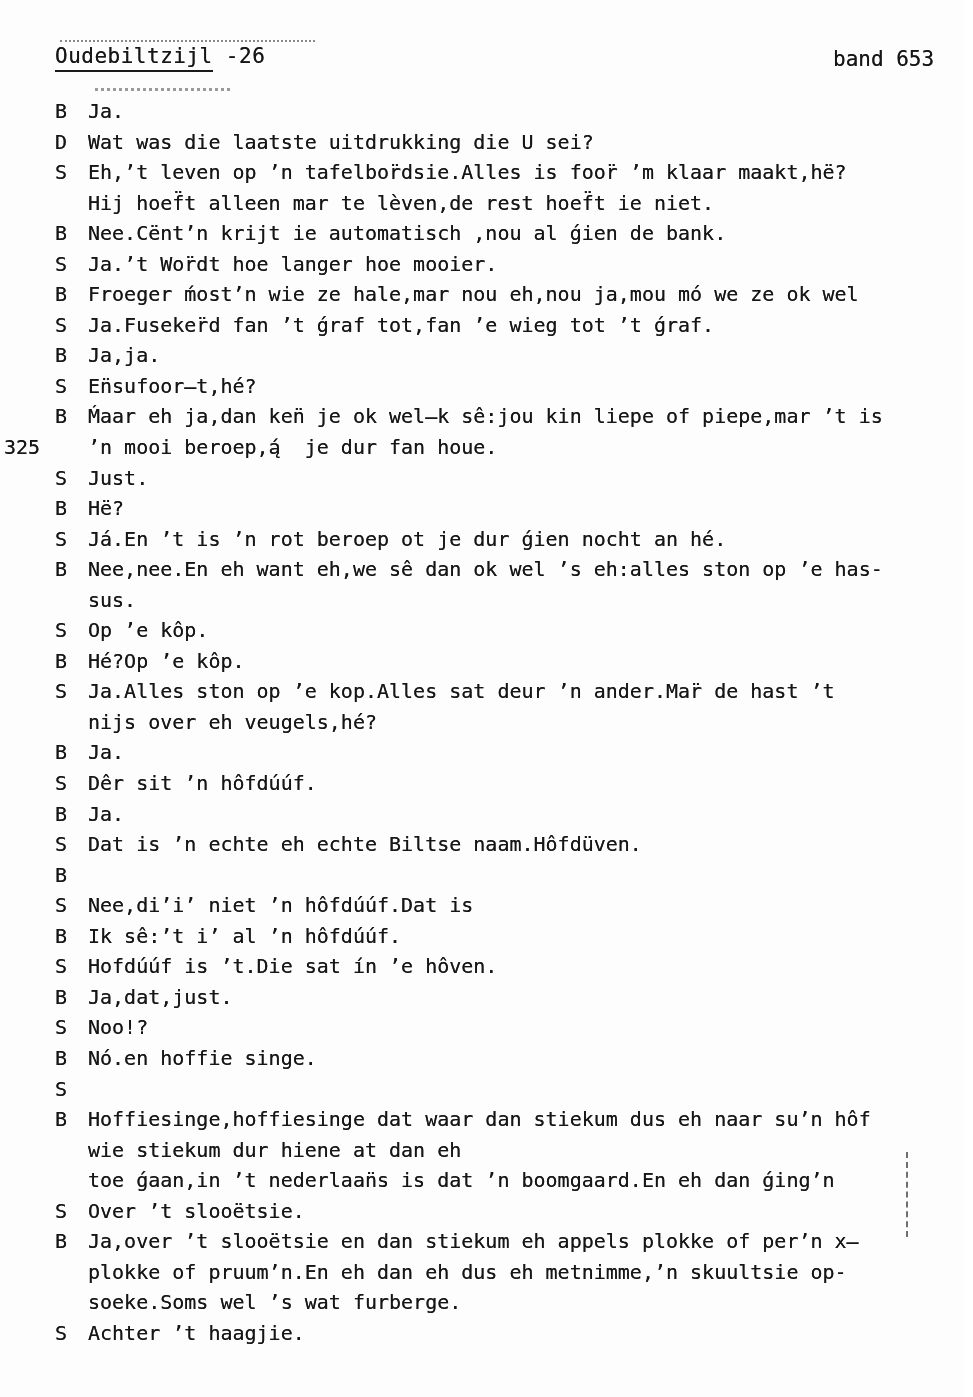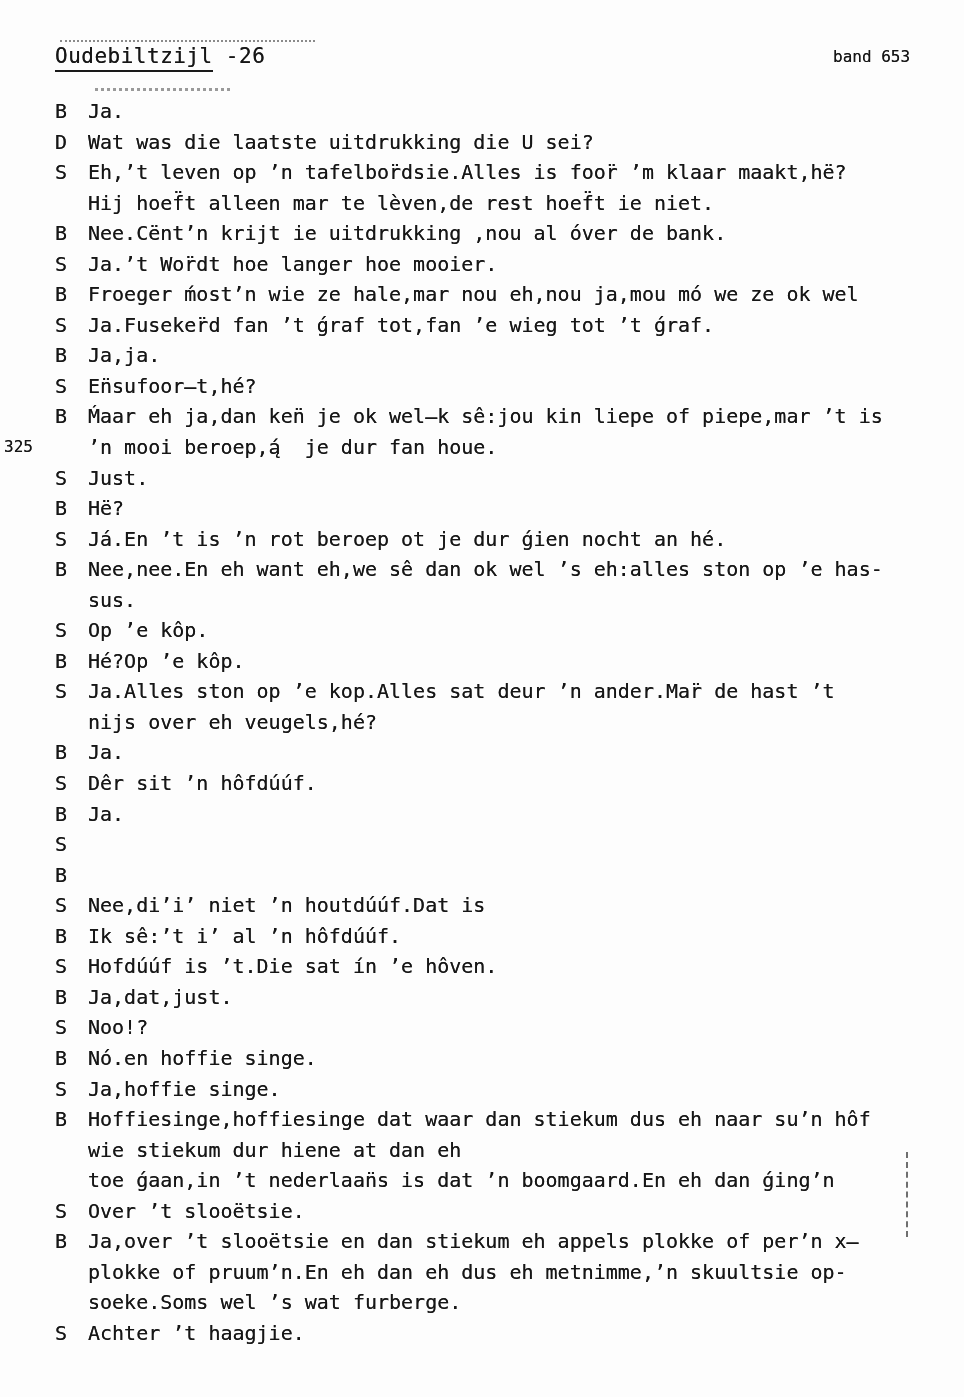--- a/index.html
+++ b/index.html
@@ -43,21 +43,21 @@
     left: 95px;
     top: 88px;
     width: 135px;
     height: 0;
     border-top: 3px dotted #9a9a9a;
   }
   .band-label {
     position: absolute;
     left: 833px;
     top: 47px;
-    font-size: 16px;
+    font-size: 21px;
     white-space: nowrap;
   }
   
   .transcript {
     position: absolute;
     left: 55px;
     top: 96px;
     width: 880px;
   }
   .line {
@@ -73,21 +73,21 @@
     flex: 0 0 33px;
     width: 33px;
   }
   .txt {
     white-space: pre;
   }
   .num {
     position: absolute;
     left: -51px;
     top: 0;
-    font-size: 16px;
+    font-size: 20px;
   }
   
   .margin-dash {
     position: absolute;
     left: 906px;
     top: 1152px;
     height: 85px;
     width: 0;
     border-left: 2px dashed #6f6f6f;
   }
@@ -105,49 +105,49 @@
 
   <div class="artifact-under"></div>
 
   <div class="band-label">band 653</div>
 
   <div class="transcript">
       <div class="line"><span class="spk">B</span><span class="txt">Ja.</span></div>
       <div class="line"><span class="spk">D</span><span class="txt">Wat was die laatste uitdrukking die U sei?</span></div>
       <div class="line"><span class="spk">S</span><span class="txt">Eh,’t leven op ’n tafelbor̈dsie.Alles is foor̈ ’m klaar maakt,hë?</span></div>
       <div class="line"><span class="spk"></span><span class="txt">Hij hoef̈t alleen mar te lèven,de rest hoef̈t ie niet.</span></div>
-      <div class="line"><span class="spk">B</span><span class="txt">Nee.Cënt’n krijt ie uitdrukking ,nou al óver de bank.</span></div>
+      <div class="line"><span class="spk">B</span><span class="txt">Nee.Cënt’n krijt ie automatisch ,nou al ǵien de bank.</span></div>
       <div class="line"><span class="spk">S</span><span class="txt">Ja.’t Wor̈dt hoe langer hoe mooier.</span></div>
       <div class="line"><span class="spk">B</span><span class="txt">Froeger ḿost’n wie ze hale,mar nou eh,nou ja,mou mó we ze ok wel</span></div>
       <div class="line"><span class="spk">S</span><span class="txt">Ja.Fuseker̈d fan ’t ǵraf tot,fan ’e wieg tot ’t ǵraf.</span></div>
       <div class="line"><span class="spk">B</span><span class="txt">Ja,ja.</span></div>
       <div class="line"><span class="spk">S</span><span class="txt">En̈sufoor̶t,hé?</span></div>
       <div class="line"><span class="spk">B</span><span class="txt">Ḿaar eh ja,dan ken̈ je ok wel̶k sê:jou kin liepe of piepe,mar ’t is</span></div>
       <div class="line"><span class="num">325</span><span class="spk"></span><span class="txt">’n mooi beroep,ą́  je dur fan houe.</span></div>
       <div class="line"><span class="spk">S</span><span class="txt">Just.</span></div>
       <div class="line"><span class="spk">B</span><span class="txt">Hë?</span></div>
       <div class="line"><span class="spk">S</span><span class="txt">Já.En ’t is ’n rot beroep ot je dur ǵien nocht an hé.</span></div>
       <div class="line"><span class="spk">B</span><span class="txt">Nee,nee.En eh want eh,we sê dan ok wel ’s eh:alles ston op ’e has-</span></div>
       <div class="line"><span class="spk"></span><span class="txt">sus.</span></div>
       <div class="line"><span class="spk">S</span><span class="txt">Op ’e kôp.</span></div>
       <div class="line"><span class="spk">B</span><span class="txt">Hé?Op ’e kôp.</span></div>
       <div class="line"><span class="spk">S</span><span class="txt">Ja.Alles ston op ’e kop.Alles sat deur ’n ander.Mar̈ de hast ’t</span></div>
       <div class="line"><span class="spk"></span><span class="txt">nijs over eh veugels,hé?</span></div>
       <div class="line"><span class="spk">B</span><span class="txt">Ja.</span></div>
       <div class="line"><span class="spk">S</span><span class="txt">Dêr sit ’n hôfdúúf.</span></div>
       <div class="line"><span class="spk">B</span><span class="txt">Ja.</span></div>
-      <div class="line"><span class="spk">S</span></div>
+      <div class="line"><span class="spk">S</span><span class="txt">Dat is ’n echte eh echte Biltse naam.Hôfdüven.</span></div>
       <div class="line"><span class="spk">B</span></div>
-      <div class="line"><span class="spk">S</span><span class="txt">Nee,di’i’ niet ’n houtdúúf.Dat is</span></div>
+      <div class="line"><span class="spk">S</span><span class="txt">Nee,di’i’ niet ’n hôfdúúf.Dat is</span></div>
       <div class="line"><span class="spk">B</span><span class="txt">Ik sê:’t i’ al ’n hôfdúúf.</span></div>
       <div class="line"><span class="spk">S</span><span class="txt">Hofdúúf is ’t.Die sat ín ’e hôven.</span></div>
       <div class="line"><span class="spk">B</span><span class="txt">Ja,dat,just.</span></div>
       <div class="line"><span class="spk">S</span><span class="txt">Noo!?</span></div>
       <div class="line"><span class="spk">B</span><span class="txt">Nó.en hoffie singe.</span></div>
-      <div class="line"><span class="spk">S</span><span class="txt">Ja,hoffie singe.</span></div>
+      <div class="line"><span class="spk">S</span></div>
       <div class="line"><span class="spk">B</span><span class="txt">Hoffiesinge,hoffiesinge dat waar dan stiekum dus eh naar su’n hôf</span></div>
       <div class="line"><span class="spk"></span><span class="txt">wie stiekum dur hiene at dan eh</span></div>
       <div class="line"><span class="spk"></span><span class="txt">toe ǵaan,in ’t nederlaan̈s is dat ’n boomgaard.En eh dan ǵing’n</span></div>
       <div class="line"><span class="spk">S</span><span class="txt">Over ’t slooëtsie.</span></div>
       <div class="line"><span class="spk">B</span><span class="txt">Ja,over ’t slooëtsie en dan stiekum eh appels plokke of per’n x̶</span></div>
       <div class="line"><span class="spk"></span><span class="txt">plokke of pruum’n.En eh dan eh dus eh metnimme,’n skuultsie op-</span></div>
       <div class="line"><span class="spk"></span><span class="txt">soeke.Soms wel ’s wat furberge.</span></div>
       <div class="line"><span class="spk">S</span><span class="txt">Achter ’t haagjie.</span></div>
     </div>
 

